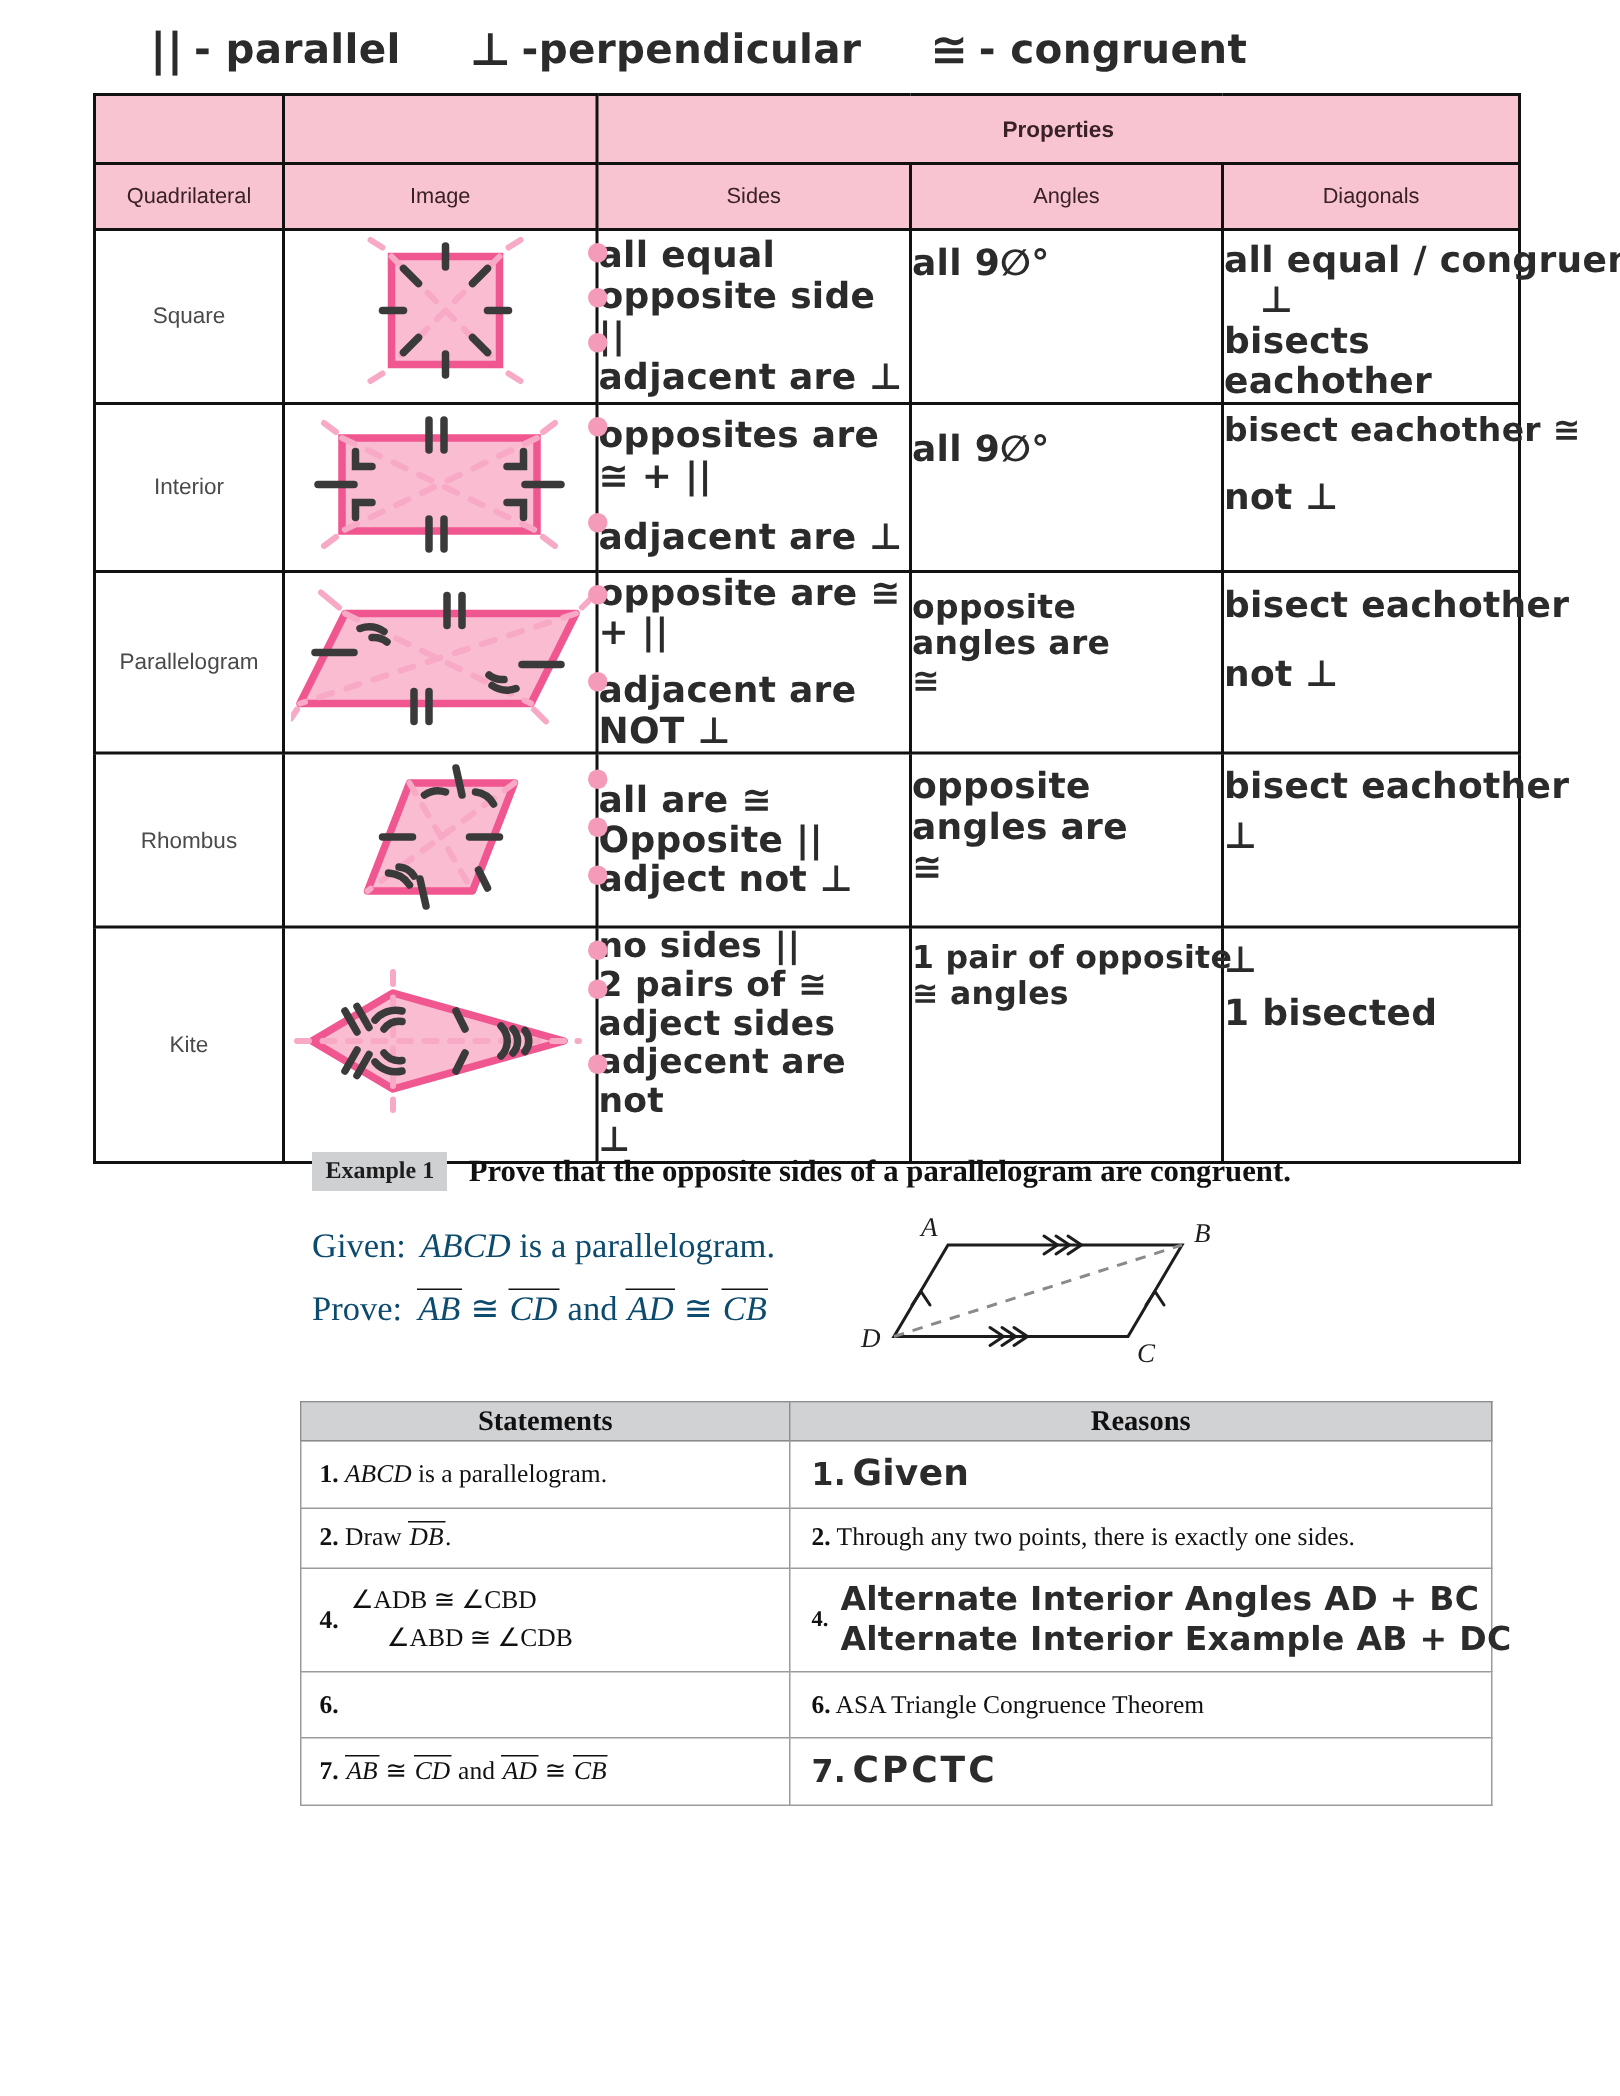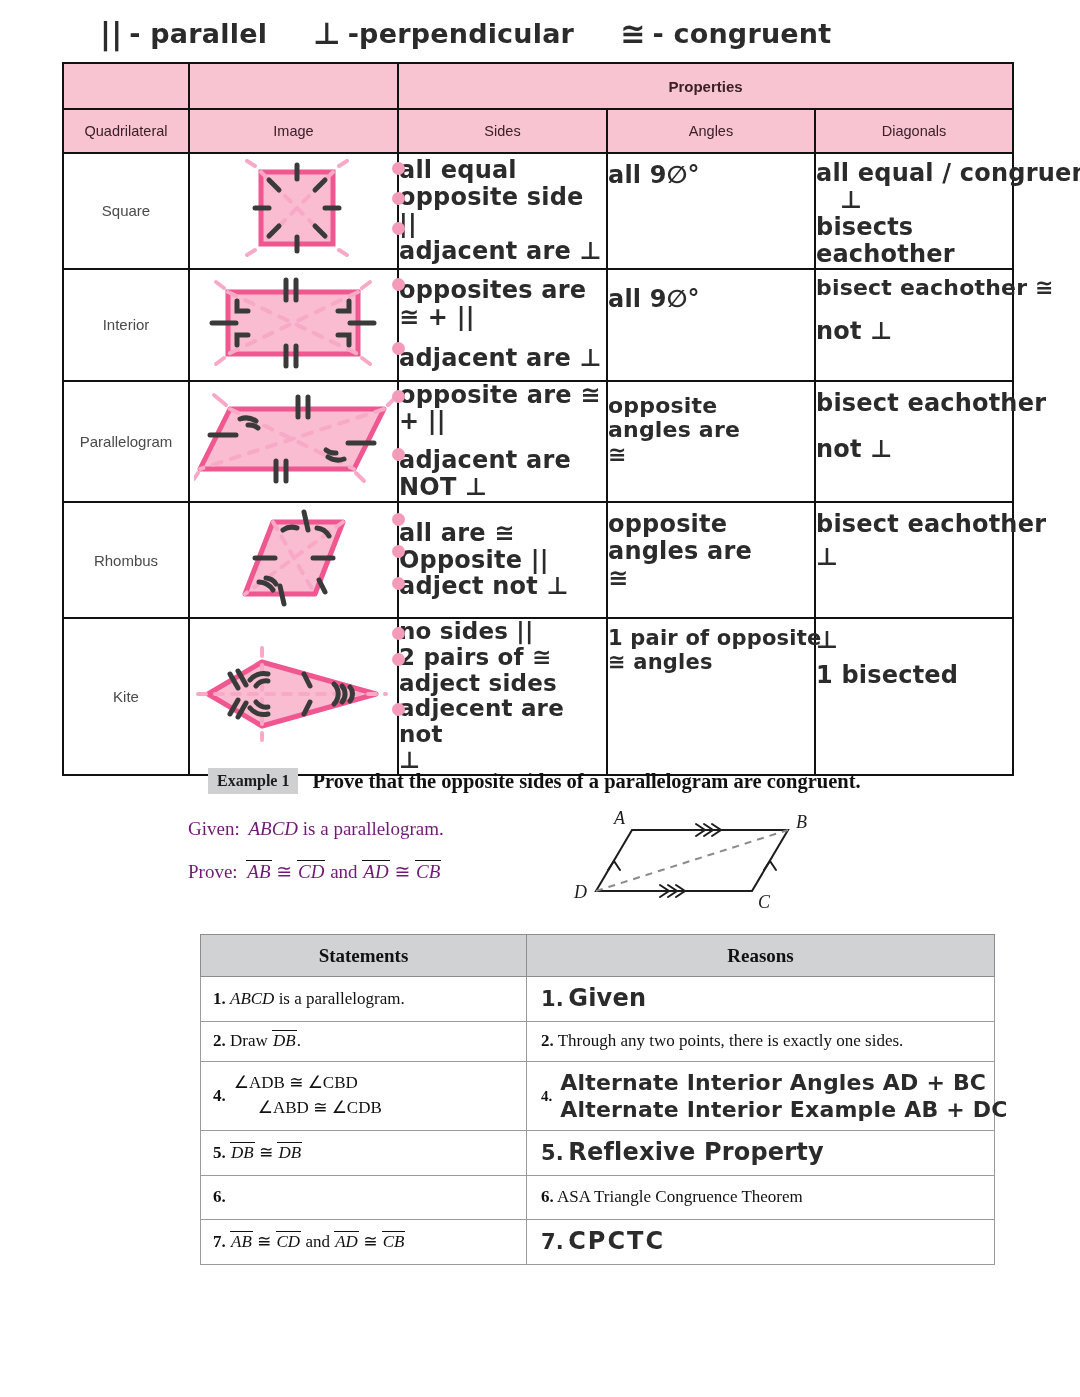--- a/index.html
+++ b/index.html
@@ -87,23 +87,23 @@
     background: #cfd0d2; color: #1d1d1d;
     font-weight: 700; font-size: 16px;
     padding: 4px 9px;
     font-family: "Liberation Serif", serif;
   }
   .ex-text {
     font-family: "Liberation Serif", serif;
     font-weight: 700; font-size: 20.5px; color: #111;
   }
   .given, .prove {
-    position: absolute; left: 188px;
+    position: absolute; left: 208px;
     font-family: "Liberation Serif", serif;
-    font-size: 19px; color: #701a75;
+    font-size: 23px; color: #0c4a6e;
   }
   .given { top: 818px; }
   .prove { top: 860px; }
   .it { font-style: italic; }
   .ovl { border-top: 1.4px solid #111; padding: 0 1px; margin-top: 48px; }
 
   .ex-fig { position: absolute; left: 548px; top: 806px; }
 
   
   .proof {
@@ -111,21 +111,21 @@
     left: 200px; top: 934px;
     width: 794px;
     border-collapse: collapse;
     table-layout: fixed;
   }
   .proof th {
     background: #d1d2d4;
     border: 1.5px solid #8b8c8e;
     font-family: "Liberation Serif", serif;
     font-size: 19px; font-weight: 700; color: #111;
-    height: 42px;
+    height: 26px;
     margin-left: 38px;
   }
   .proof td {
     border: 1.5px solid #9a9b9d;
     padding: 8px 12px;
     vertical-align: middle;
     font-family: "Liberation Serif", serif;
     font-size: 17px; color: #111;
     line-height: 1.35;
   }
@@ -525,30 +525,20 @@
           <div class="rowflex">
             <span class="num" style="font-size:15px">4.</span>
             <span class="stack">
               <span class="hand" style="font-size:22px;white-space:nowrap">Alternate  Interior Angles AD + BC</span>
               <span class="hand" style="font-size:22px;white-space:nowrap">Alternate Interior Example AB + DC</span>
             </span>
           </div>
         </td>
       </tr>
       <tr>
-        <td>
-          <span class="num">5.</span>
-          <span><span class="it ovl">DB</span> <span class="sym-ct">≅</span> <span class="it ovl">DB</span></span>
-        </td>
-        <td class="r">
-          <span class="num hand" style="font-size:21px">5.</span>
-          <span class="hand">Reflexive Property</span>
-        </td>
-      </tr>
-      <tr>
         <td style="height:44px">
           <span class="num">6.</span>
           <span></span>
         </td>
         <td class="r">
           <span class="num">6.</span>
           <span>ASA Triangle Congruence Theorem</span>
         </td>
       </tr>
       <tr>

